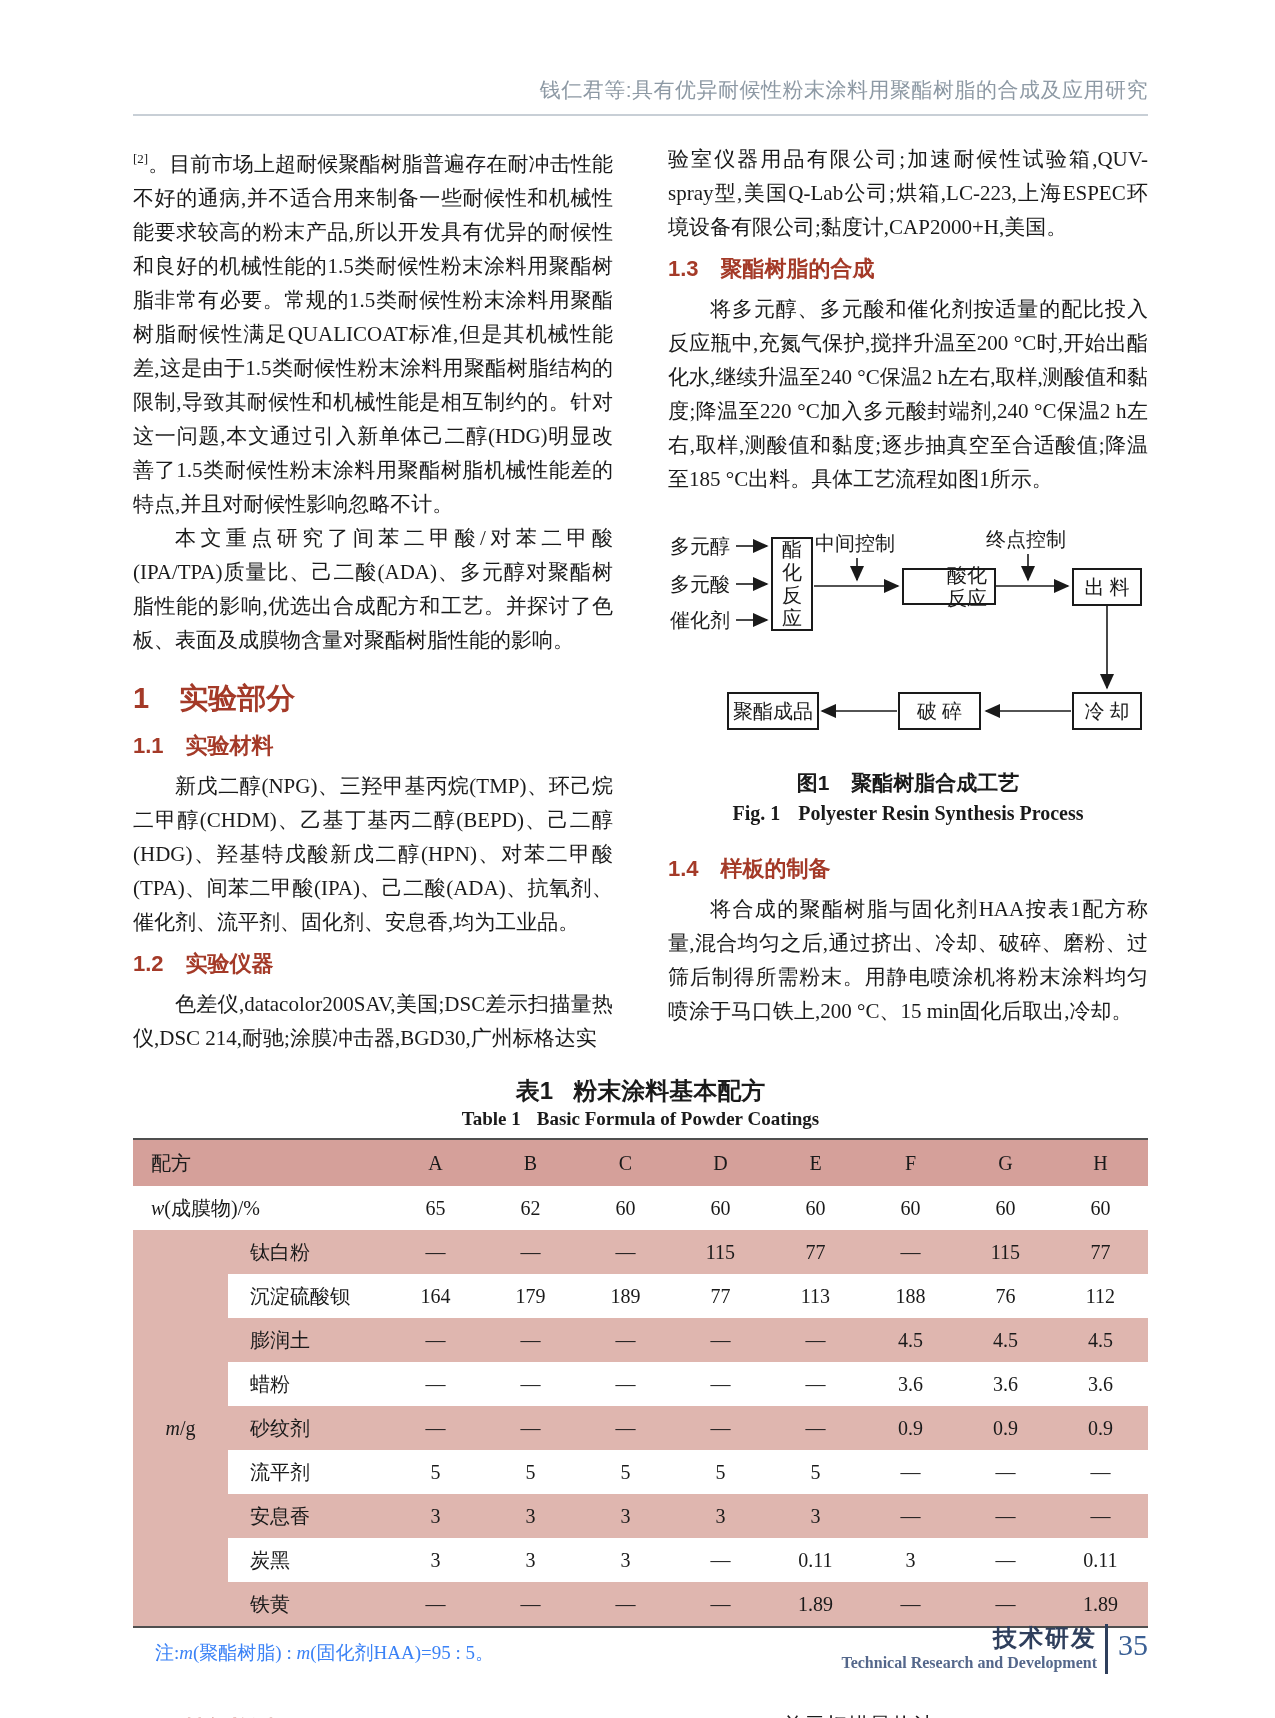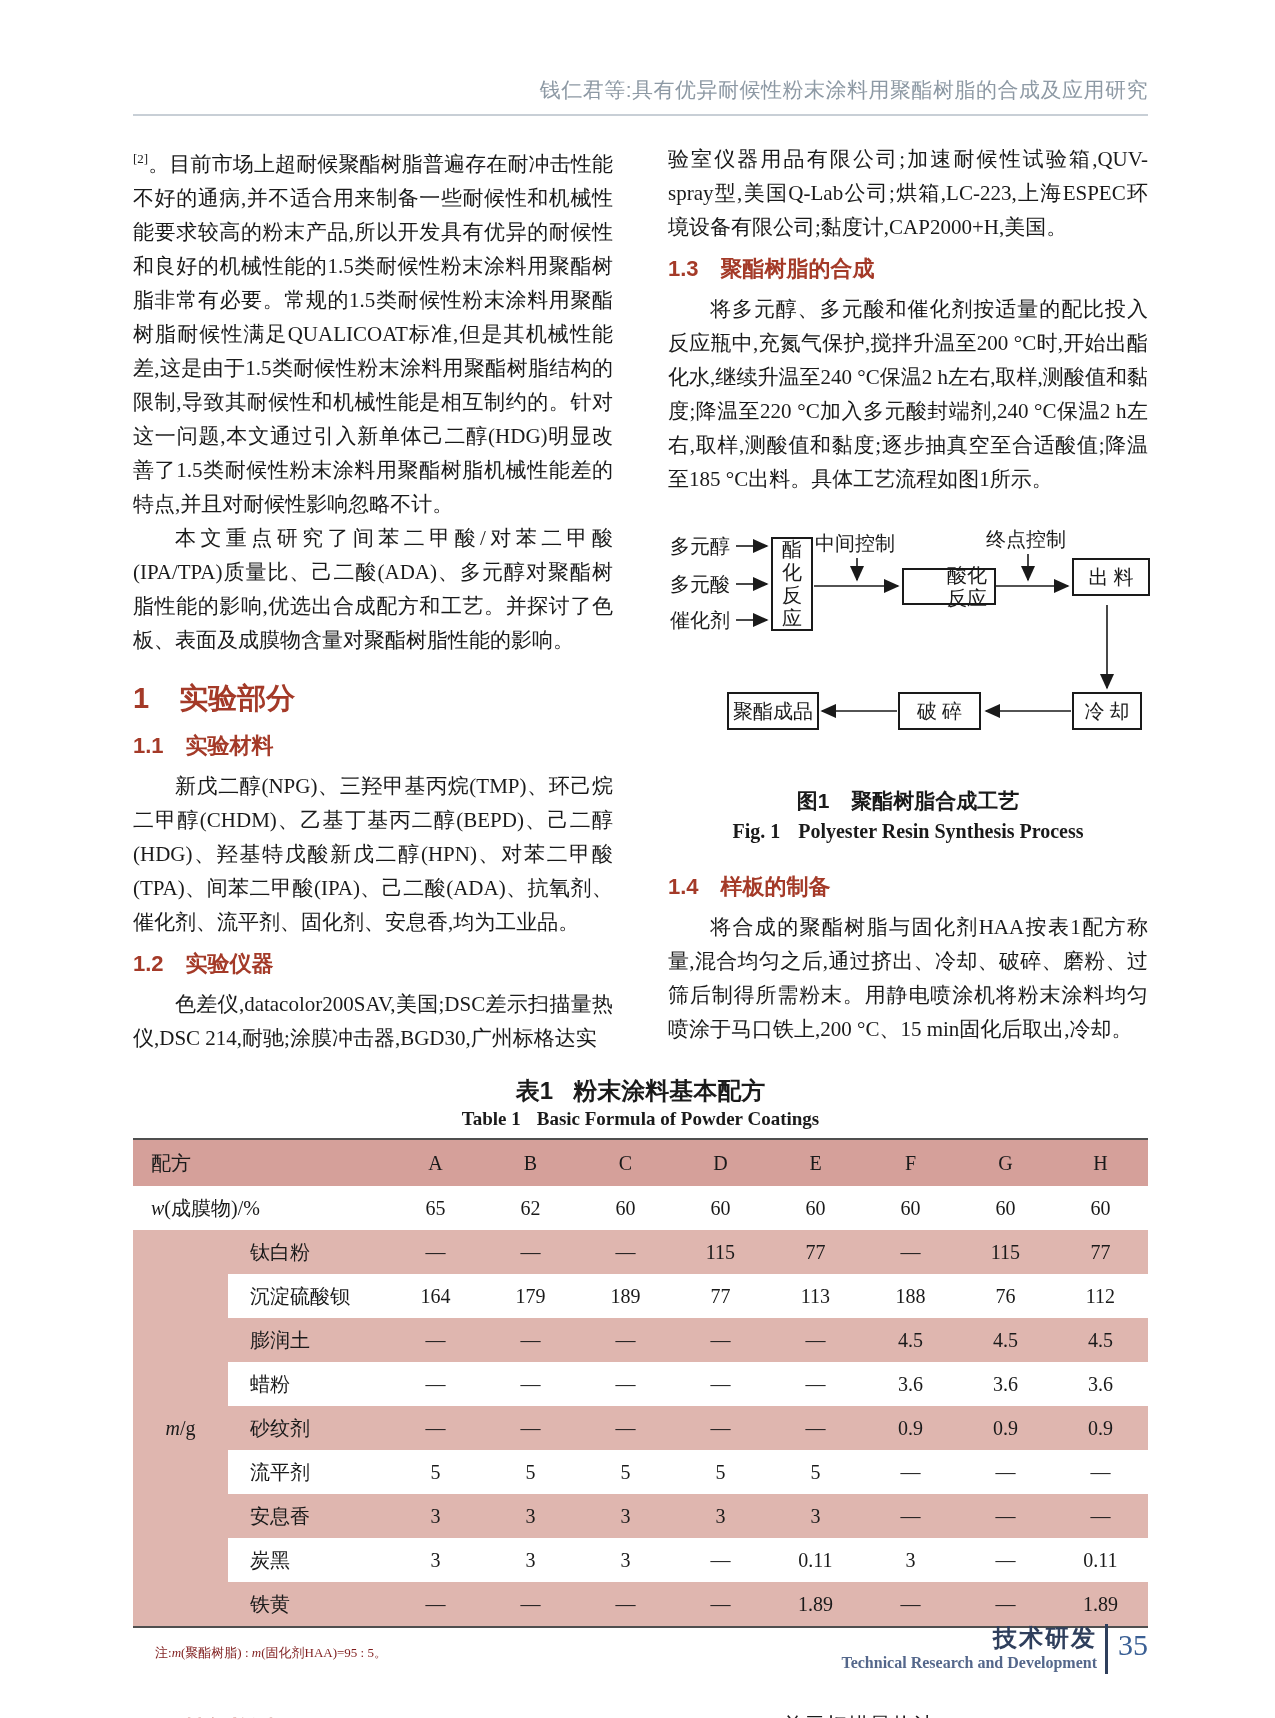--- a/index.html
+++ b/index.html
@@ -76,21 +76,21 @@
     background:#fff;
     display:flex;align-items:center;justify-content:center;
     box-sizing:border-box;
     text-align:center;
     line-height:23px;
   }
   .fbox.vert{word-break:break-all;}
   .fbox.vert .inner{width:22px;}
   .arrows{position:absolute;left:0;top:0;}
   
-  .figcap{text-align:center;margin:34px 0 26px 0;}
+  .figcap{text-align:center;margin:16px 0 26px 0;}
   .figcap .cn{
     font-family:"Liberation Sans", sans-serif;
     font-weight:bold;font-size:21px;line-height:30px;
   }
   .figcap .cn .sp{display:inline-block;width:22px;}
   .figcap .en{
     font-family:"Liberation Serif", serif;
     font-weight:bold;font-size:20px;line-height:30px;
   }
   
@@ -124,22 +124,22 @@
   table.formula tr.hdr th{height:46px;}
   table.formula .corner{text-align:left;padding-left:18px;}
   table.formula tr.pink td{background:#dfb6af;}
   table.formula td.group{background:#dfb6af;}
   table.formula .wlabel{text-align:left;padding-left:18px;}
   table.formula td.mat{text-align:left;padding-left:22px;}
   col.c-group{width:95px;}
   col.c-mat{width:160px;}
   col.c-val{width:95px;}
   .tbl-note{
-    color:#7f1d1d;
-    font-size:13px;line-height:30px;
+    color:#3b82f6;
+    font-size:19px;line-height:30px;
     margin:10px 0 4px 22px;
   }
   .tbl-note i{font-family:"Liberation Serif", serif;}
   
   .bottom-cols{margin-top:36px;}
   
   .footer-block{
     position:absolute;
     right:127px;bottom:44px;
     display:flex;align-items:center;
@@ -220,21 +220,21 @@
         <div class="lbl" style="left:2px;top:83px;">催化剂</div>
 
         <div class="fbox vert" style="left:103px;top:13px;width:42px;height:94px;align-items:center;">
             <span class="inner">酯化反应</span>
           </div>
 
         <div class="lbl" style="left:147px;top:6px;">中间控制</div>
         <div class="lbl" style="left:318px;top:2px;">终点控制</div>
 
         <div class="fbox" style="left:234px;top:44px;width:94px;height:37px;padding-left:36px;">酸化反应</div>
-        <div class="fbox" style="left:404px;top:34px;width:78px;height:38px;">出  料</div>
+        <div class="fbox" style="left:404px;top:44px;width:70px;height:38px;">出  料</div>
         <div class="fbox" style="left:404px;top:168px;width:70px;height:38px;">冷  却</div>
         <div class="fbox" style="left:230px;top:168px;width:83px;height:38px;">破  碎</div>
         <div class="fbox" style="left:59px;top:168px;width:92px;height:38px;">聚酯成品</div>
       </div>
 
       <div class="figcap">
         <div class="cn"><span>图1</span><span class="sp"></span><span>聚酯树脂合成工艺</span></div>
         <div class="en"><span>Fig. 1</span><span class="sp" style="display:inline-block;width:18px;"></span><span>Polyester Resin Synthesis Process</span></div>
       </div>
 

